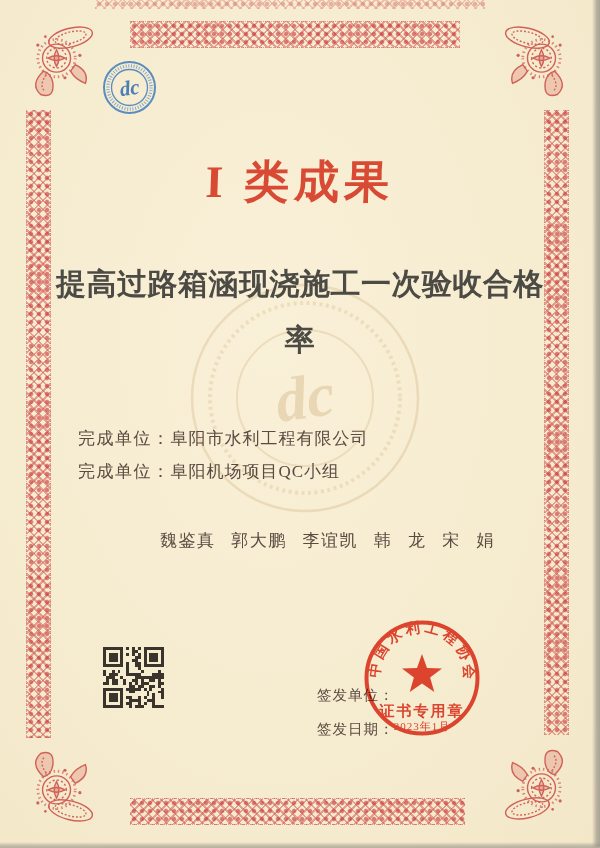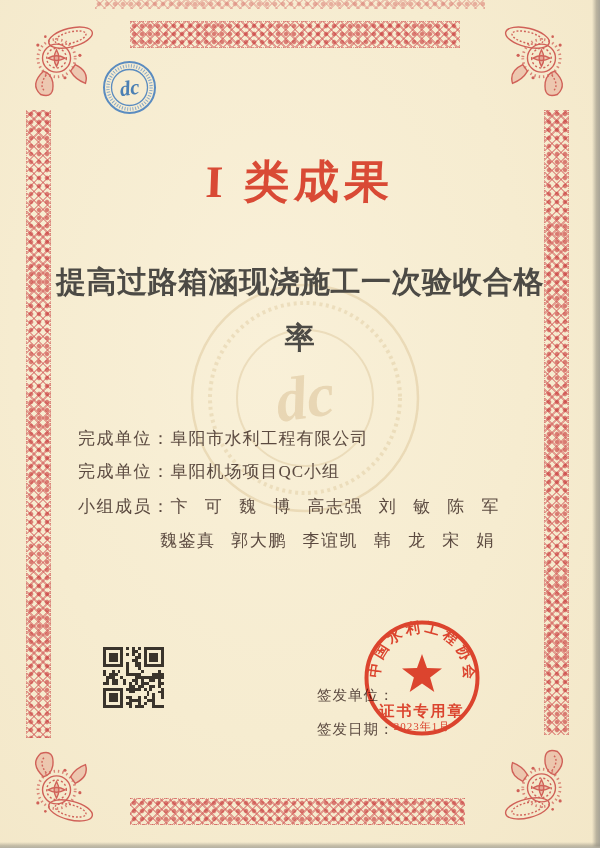--- a/index.html
+++ b/index.html
@@ -42,21 +42,21 @@
   .logo{position:absolute;left:102px;top:60px;width:55px;height:55px;}
   .header-title{position:absolute;left:170px;top:73px;width:330px;
     font-size:19.5px;font-weight:bold;color:#cf5a4a;letter-spacing:.5px;white-space:nowrap;}
   
   .grade{position:absolute;left:0;top:152px;width:100%;text-align:center;
     font-size:45px;font-weight:bold;color:#d94a35;letter-spacing:5px;
     font-family:"Liberation Serif", serif;transform:skewX(-2deg);}
   
   .ach-title{position:absolute;left:50px;top:256px;width:500px;text-align:center;
     font-size:30px;line-height:56px;font-weight:bold;color:#4c4a45;letter-spacing:.5px;
-    font-family:Liberation Mono, monospace;}
+    font-family:Liberation Sans, sans-serif;}
   
   .watermark{position:absolute;left:185px;top:278px;width:240px;height:240px;opacity:.5;}
   
   .field-row{position:absolute;left:78px;color:#5b4a40;font-size:17px;white-space:nowrap;}
   .field-label{letter-spacing:1.5px;}
   .field-value{letter-spacing:1px;}
   .members-line{word-spacing:10px;letter-spacing:1.5px;}
   .row-unit{top:427px;}
   .row-group{top:460px;}
   .row-members{top:495px;}
@@ -141,23 +141,20 @@
     </svg>
   </div>
 
   <div class="ach-title">提高过路箱涵现浇施工一次验收合格率</div>
 
   <div class="field-row row-unit">
     <span class="field-label">完成单位：</span><span class="field-value">阜阳市水利工程有限公司</span>
   </div>
   <div class="field-row row-group">
     <span class="field-label">完成单位：</span><span class="field-value">阜阳机场项目QC小组</span>
-  </div>
-  <div class="field-row row-members">
-    <span class="field-label">小组成员：</span><span class="field-value members-line">卞 可 魏 博 高志强 刘 敏 陈 军</span>
   </div>
   <div class="field-row row-members2">
     <span class="field-value members-line">魏鉴真 郭大鹏 李谊凯 韩 龙 宋 娟</span>
   </div>
 
   <div class="qr">
     <svg viewBox="0 0 21 21" width="61" height="61" shape-rendering="crispEdges">
       <g id="qr-cells" fill="#3a342c">
           <rect x="8" y="0" width="1" height="1"></rect>
           <rect x="10" y="0" width="1" height="1"></rect>

